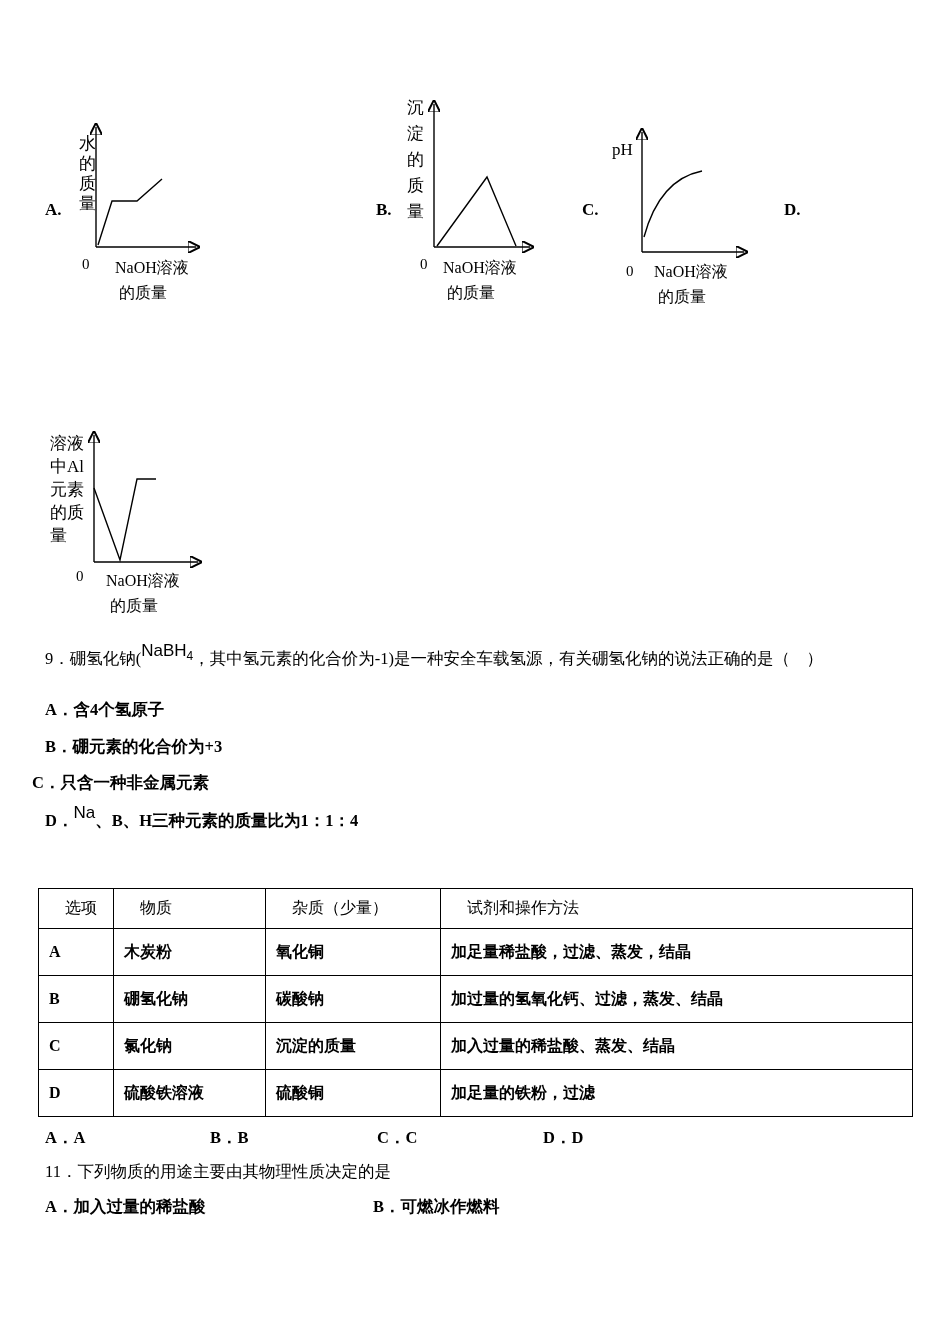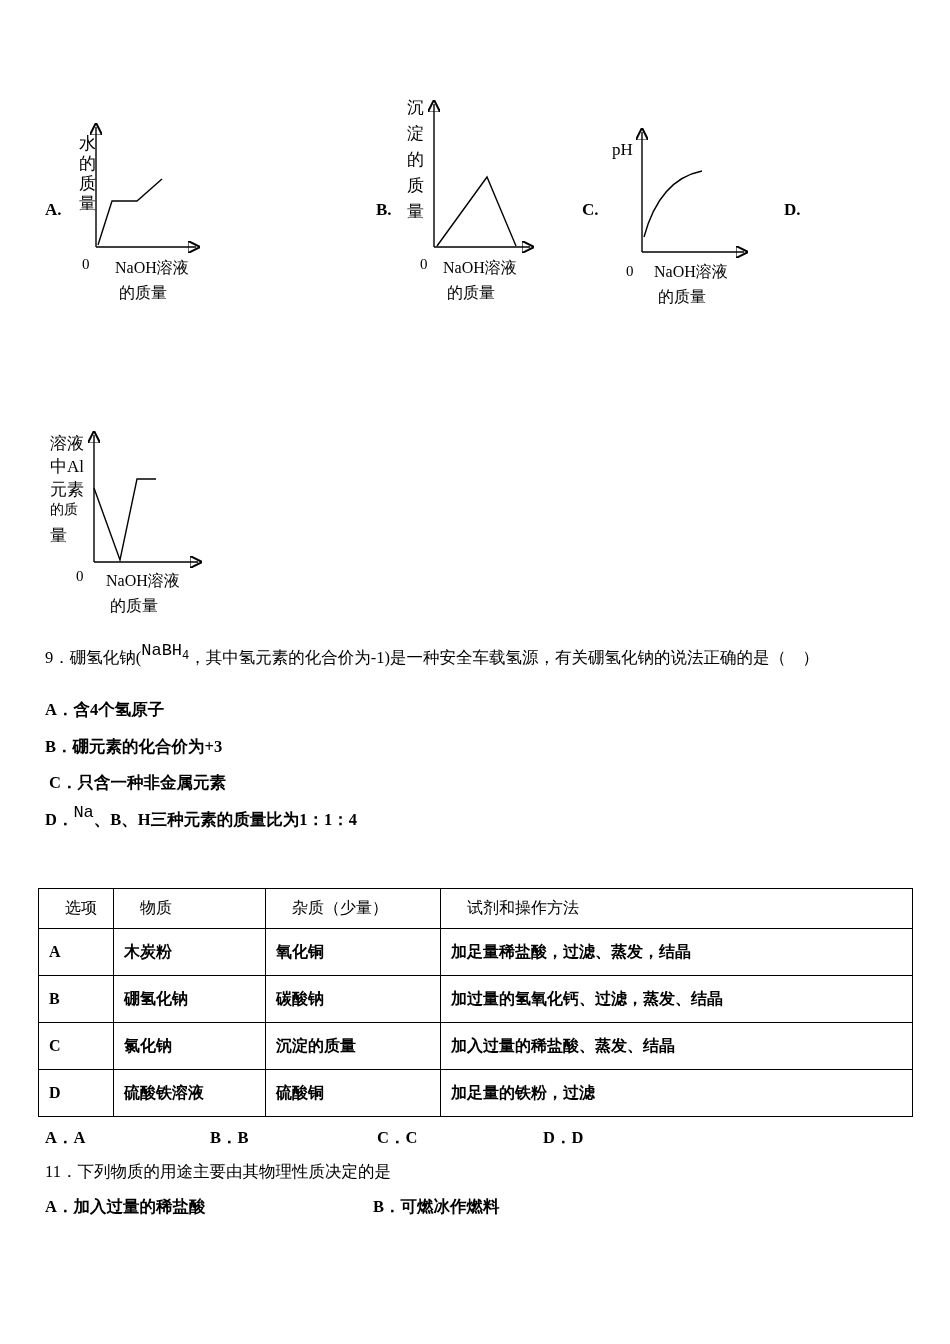--- a/index.html
+++ b/index.html
@@ -11,21 +11,21 @@
     overflow:hidden;
   }
   .abs { position:absolute; }
   .txt { font-size:16.5px; white-space:nowrap; line-height:1.25; }
   .bold { font-weight:bold;text-align:right; }
   .opt-letter { font-weight:bold; font-size:17px; }
   .vlabel { font-size:17px; word-break:break-all; line-height:20px; width:19px; }
   .vlabel-b { line-height:26px; }
   .small-axis { font-size:16px; white-space:nowrap; }
   .origin { font-size:15px; }
-  .sup-formula { position:relative; top:-8px; font-family:Liberation Mono, monospace; font-size:17px; font-weight:normal;margin-top:14px; }
+  .sup-formula { position:relative; top:-8px; font-family:Liberation Sans, sans-serif; font-size:17px; font-weight:normal;margin-top:14px; }
   .sup-formula sub { font-size:12px; }
   svg { display:block; }
   svg line, svg path { stroke:#000; stroke-width:1.4; fill:none; }
   .qtable { border-collapse:collapse; table-layout:fixed; width:874px; }
   .qtable td { border:1px solid #000; padding:4px 10px; font-size:16px; vertical-align:middle; }
   .qtable tr.hdr td { height:40px;padding-left:26px; }
   .qtable tr.body td { height:47px; font-weight:bold; }
 </style>
 </head>
 <body>
@@ -78,42 +78,42 @@
   </svg>
   <div class="abs origin" style="left:626px;top:263px">0</div>
   <div class="abs small-axis" style="left:654px;top:262px">NaOH溶液</div>
   <div class="abs small-axis" style="left:658px;top:287px">的质量</div>
 
   <div class="abs opt-letter" style="left:784px;top:200px">D.</div>
 
   <div class="abs small-axis" style="left:50px;top:432px;font-size:17px">溶液</div>
   <div class="abs small-axis" style="left:50px;top:455px;font-size:17px">中Al</div>
   <div class="abs small-axis" style="left:50px;top:478px;font-size:17px">元素</div>
-  <div class="abs small-axis" style="left:50px;top:501px;font-size:14px">的质</div>
+  <div class="abs small-axis" style="left:50px;top:501px;font-size:17px">的质</div>
   <div class="abs small-axis" style="left:50px;top:524px;font-size:17px">量</div>
   <svg class="abs" style="left:84px;top:425px" width="124" height="148">
     <defs>
       <marker id="ar4" markerWidth="9" markerHeight="9" refX="6" refY="4.5" orient="auto">
         <path d="M0,0 L9,4.5 L0,9 z" fill="#000" stroke="none"></path>
       </marker>
     </defs>
     <line x1="10" y1="137" x2="10" y2="10" marker-end="url(#ar4)"></line>
     <line x1="10" y1="137" x2="114" y2="137" marker-end="url(#ar4)"></line>
     <path d="M 10,63 L 36,135 L 53,54 L 72,54"></path>
   </svg>
   <div class="abs origin" style="left:76px;top:568px">0</div>
   <div class="abs small-axis" style="left:106px;top:571px">NaOH溶液</div>
   <div class="abs small-axis" style="left:110px;top:596px">的质量</div>
 
   <div class="abs txt" style="left:45px;top:648px">
     <span>9．硼氢化钠(</span><span class="sup-formula"><span>NaBH</span><sub>4</sub></span><span>，其中氢元素的化合价为-1)是一种安全车载氢源，有关硼氢化钠的说法正确的是（　）</span>
   </div>
   <div class="abs txt bold" style="left:45px;top:700px">A．含4个氢原子</div>
   <div class="abs txt bold" style="left:45px;top:737px">B．硼元素的化合价为+3</div>
-  <div class="abs txt bold" style="left:49px;top:773px">C．只含一种非金属元素</div>
+  <div class="abs txt bold" style="left:32px;top:773px">C．只含一种非金属元素</div>
   <div class="abs txt bold" style="left:45px;top:810px">
     <span>D．</span><span class="sup-formula">Na</span><span>、B、H三种元素的质量比为1：1：4</span>
   </div>
 
 
   <table class="abs qtable" style="left:38px;top:888px">
     <colgroup>
       <col style="width:75px">
         <col style="width:152px">
         <col style="width:175px">

